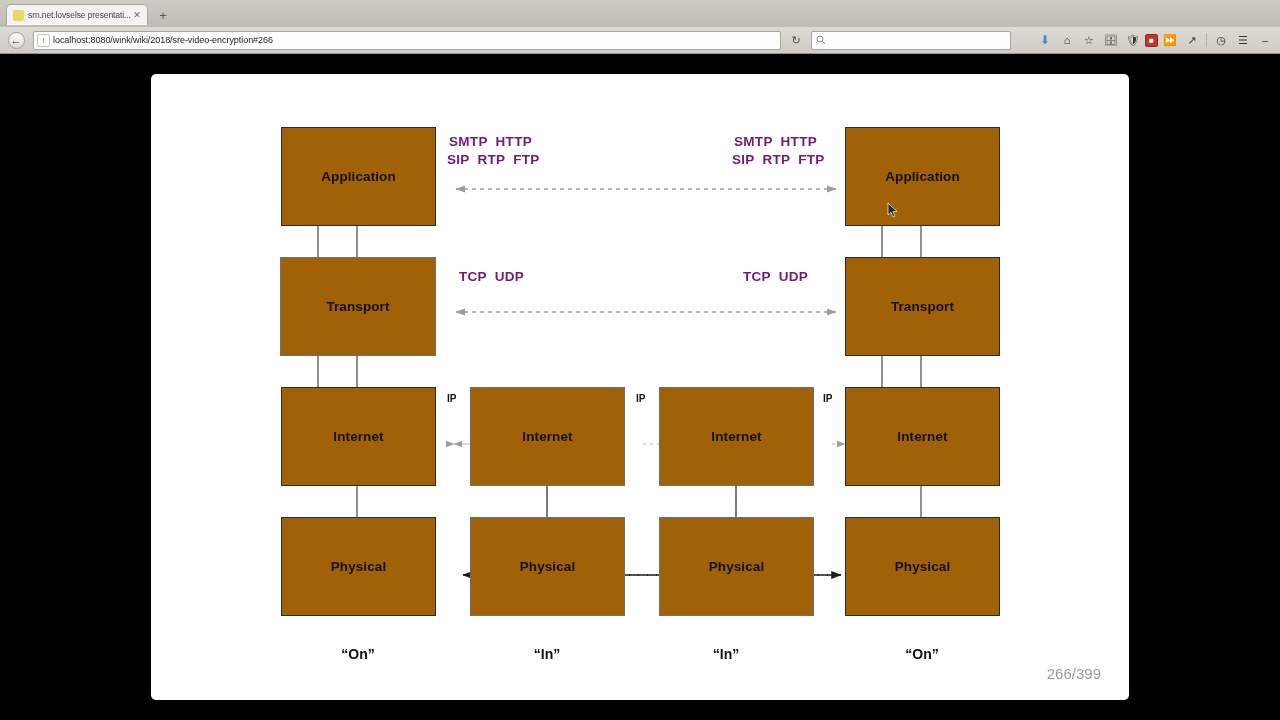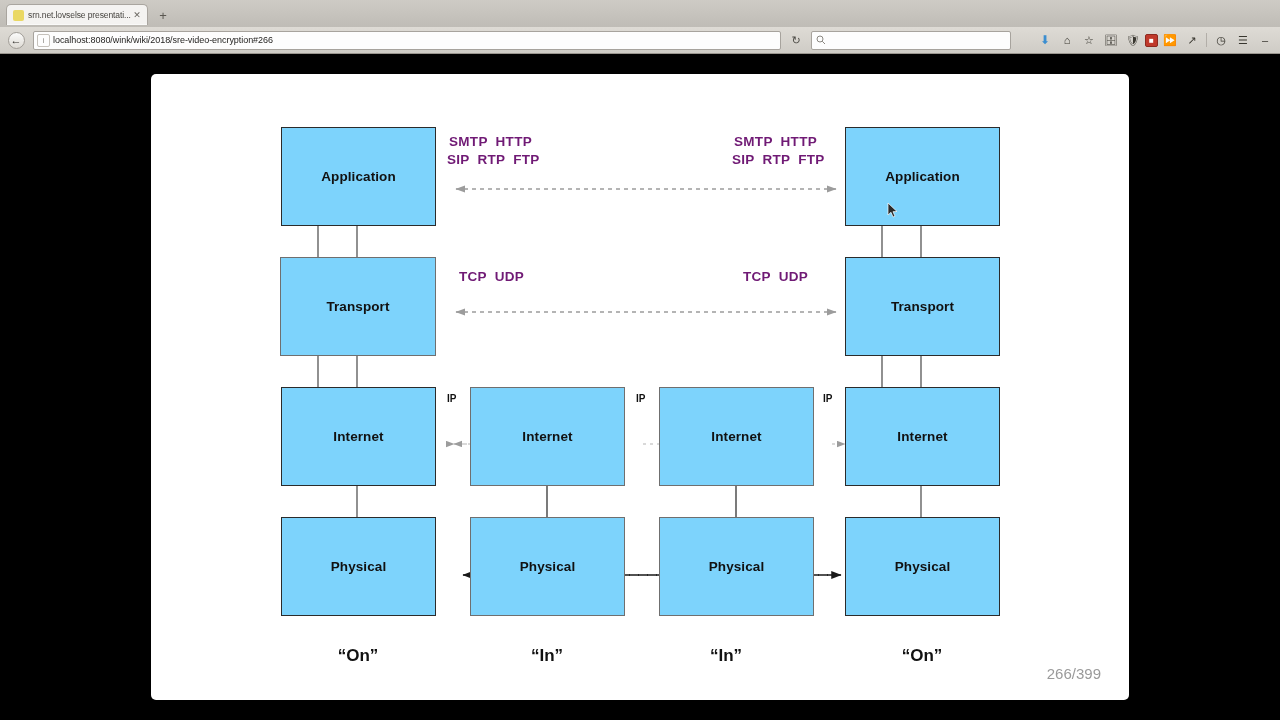--- a/index.html
+++ b/index.html
@@ -143,39 +143,39 @@
     border-radius: 5px;
   }
 
   
   #diagram { position: absolute; left: 0; top: 0; width: 978px; height: 626px; }
   #svg-layer { position: absolute; left: 0; top: 0; width: 978px; height: 626px; }
 
   .node {
     position: absolute;
     border: 1.4px solid #2b2b2b;
-    background: #7dd3fc;
+    background: #a16207;
     display: flex; align-items: center; justify-content: center;
     font-size: 13.5px; font-weight: bold; color: #111;
     letter-spacing: .1px;
   }
   .node.light { border-color: #6f6f6f; }
 
   .proto-label {
     position: absolute;
     font-size: 13.5px; font-weight: bold; color: #701a75;
     white-space: pre; letter-spacing: .3px;
   }
   .ip-label {
     position: absolute;
     font-size: 10px; font-weight: bold; color: #111;
   }
   .foot-label {
     position: absolute;
-    font-size: 17px; font-weight: bold; color: #111;
+    font-size: 14px; font-weight: bold; color: #111;
     text-align: center; width: 120px;
   }
   #pagenum {
     position: absolute; right: 28px; bottom: 18px;
     font-size: 15px; color: #9a9a9a;
   }
   #cursor { position: absolute; left: 736px; top: 128px; width: 12px; height: 17px; }
 </style>
 </head>
 <body>

